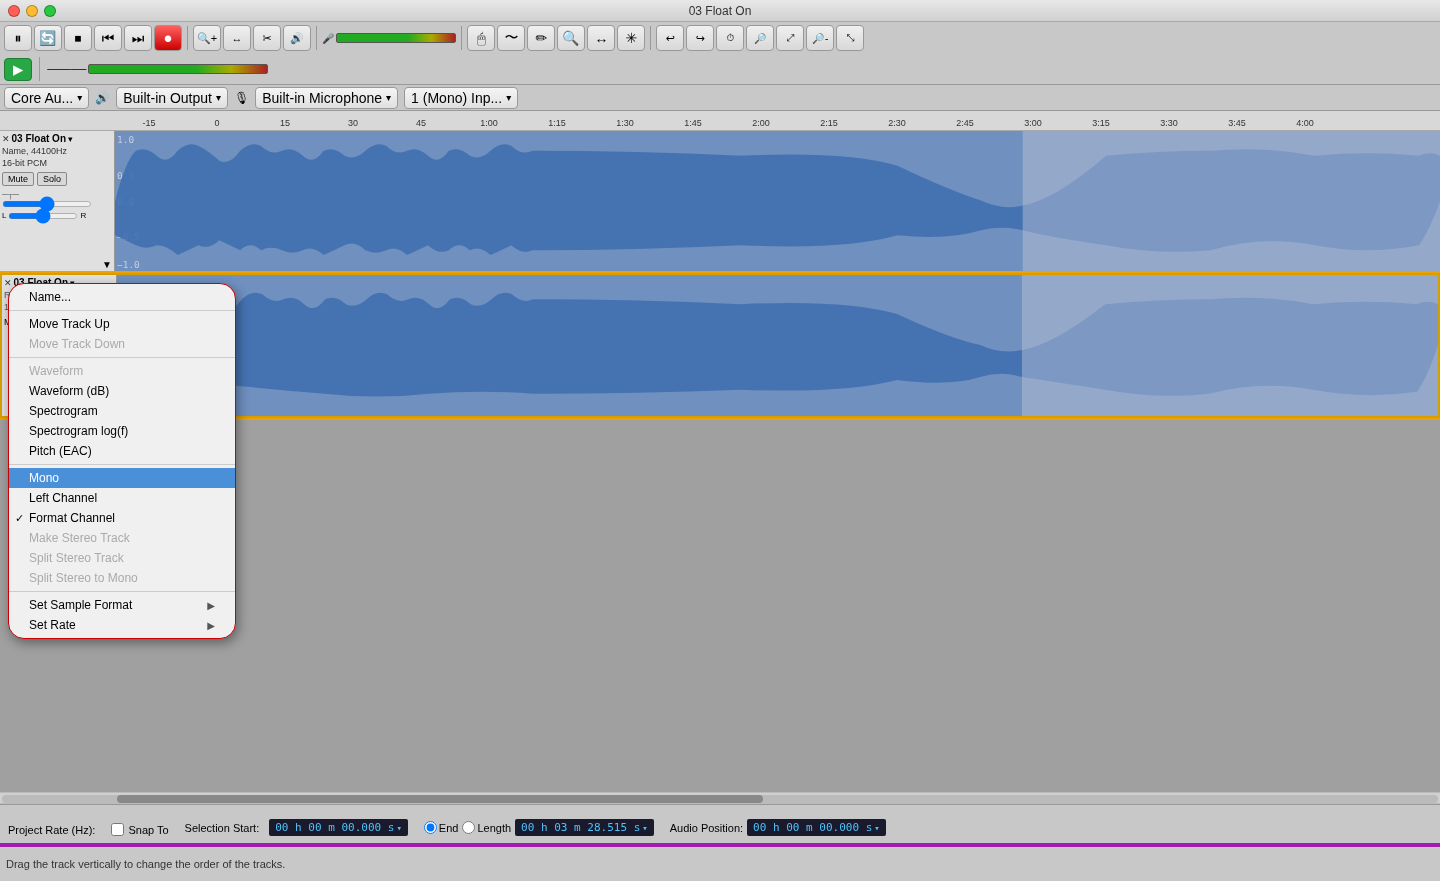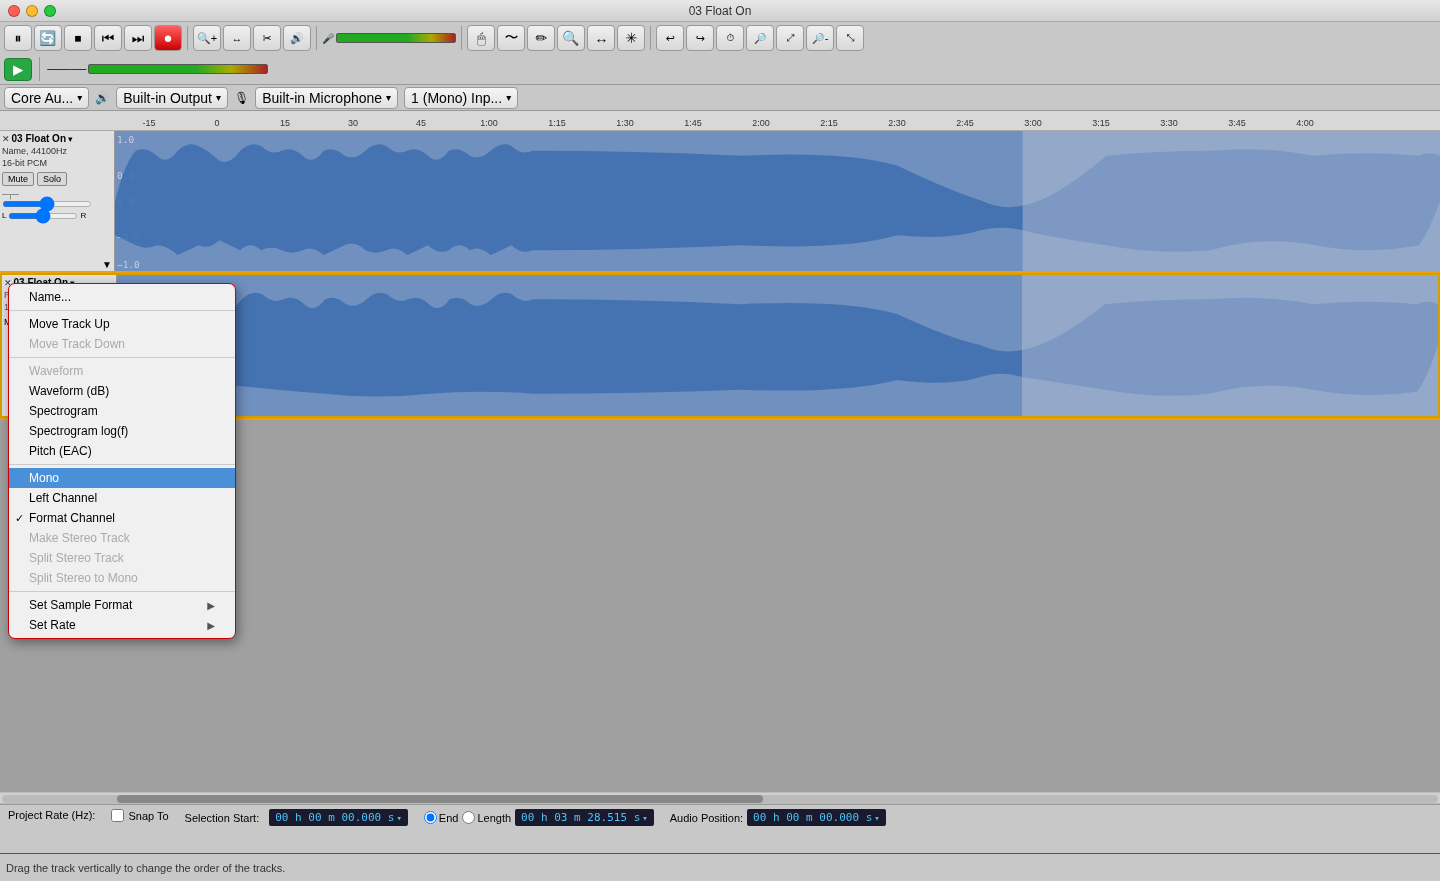--- a/index.html
+++ b/index.html
@@ -221,21 +221,21 @@
     }
 
     
     #context-menu {
       position: absolute;
       left: 8px;
       top: 283px;
       width: 228px;
       background: #f0f0f0;
       border: 1.5px solid #cc0000;
-      border-radius: 7px;
+      border-radius: 16px;
       box-shadow: 2px 4px 12px rgba(0,0,0,0.4);
       z-index: 100;
       padding: 3px 0;
     }
     .menu-item {
       padding: 3px 20px;
       font-size: 12px;
       color: #000;
       cursor: pointer;
       display: flex;
@@ -558,21 +558,21 @@
     </div>
   </div>
 
 <div style="position:absolute; bottom:77px; left:0; right:0; height:12px; background:#d0d0d0; border-top:1px solid #bbb; border-bottom:1px solid #bbb;">
   <div style="margin: 2px; height:8px; background:#bbb; border-radius:4px; position:relative;">
     <div style="position:absolute;left:8%;width:45%;height:8px;background:#888;border-radius:4px;"></div>
   </div>
 </div>
 
 <div style="position:absolute;bottom:22px;left:0;right:0;height:55px;background:#c8c8c8;border-top:1px solid #999;">
-  <div style="display:flex;align-items:flex-start;padding:4px 8px;gap:16px;height:35px;">
+  <div style="display:flex;align-items:flex-end;padding:4px 8px;gap:16px;height:35px;">
 
     <div style="display:flex;align-items:center;gap:4px;">
       <span style="font-size:11px;">Project Rate (Hz):</span>
     </div>
 
     <div style="display:flex;align-items:center;gap:4px;">
       <input type="checkbox" style="">
       <span style="font-size:11px;">Snap To</span>
     </div>
 
@@ -610,15 +610,15 @@
 
   <div style="display:flex;align-items:center;gap:4px;padding:0 8px 2px;margin-top:35px;">
     <input type="text" value="44100" style="width: 55px; font-size: 11px; border: 1px solid rgb(136, 136, 136); background: rgb(255, 255, 255); padding: 1px 4px;">
     <div style="display:flex;flex-direction:column;">
       <button style="font-size:7px;padding:0 2px;cursor:pointer;line-height:1.2;">▲</button>
       <button style="font-size:7px;padding:0 2px;cursor:pointer;line-height:1.2;">▼</button>
     </div>
   </div>
 </div>
 
-<div id="drag-tip" style="position:absolute;bottom:0;left:0;right:0;height:28px;background:#c8c8c8;border-top:1px solid #a21caf;display:flex;align-items:center;padding:0 6px;">
+<div id="drag-tip" style="position:absolute;bottom:0;left:0;right:0;height:38px;background:#c8c8c8;border-top:4px solid #a21caf;display:flex;align-items:center;padding:0 6px;">
   <span>Drag the track vertically to change the order of the tracks.</span>
 </div>
 
 </body></html>

